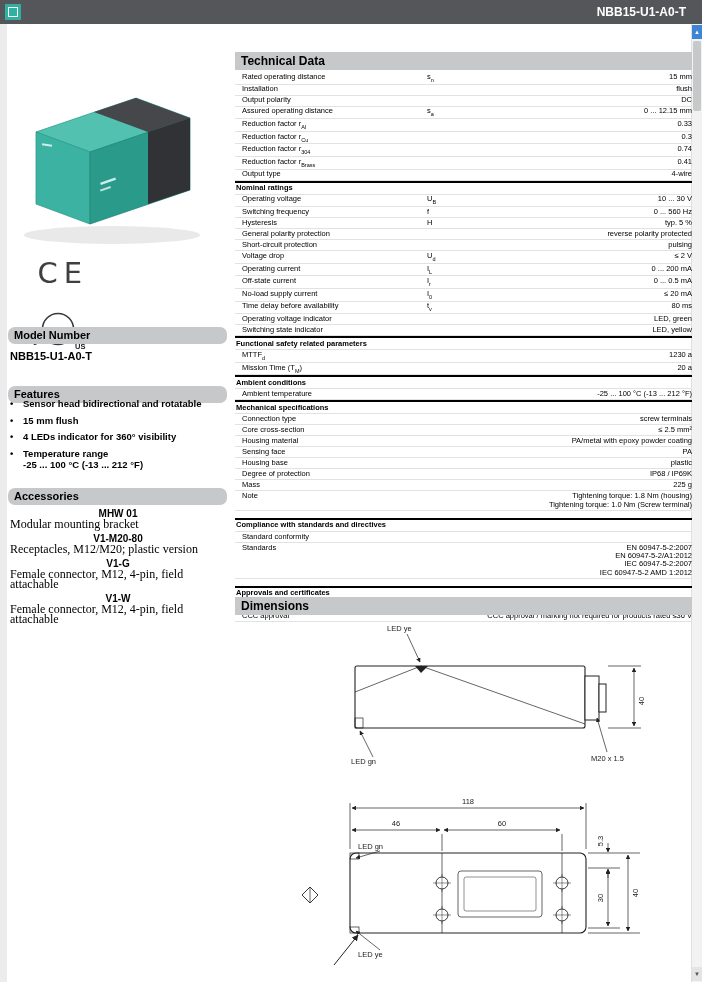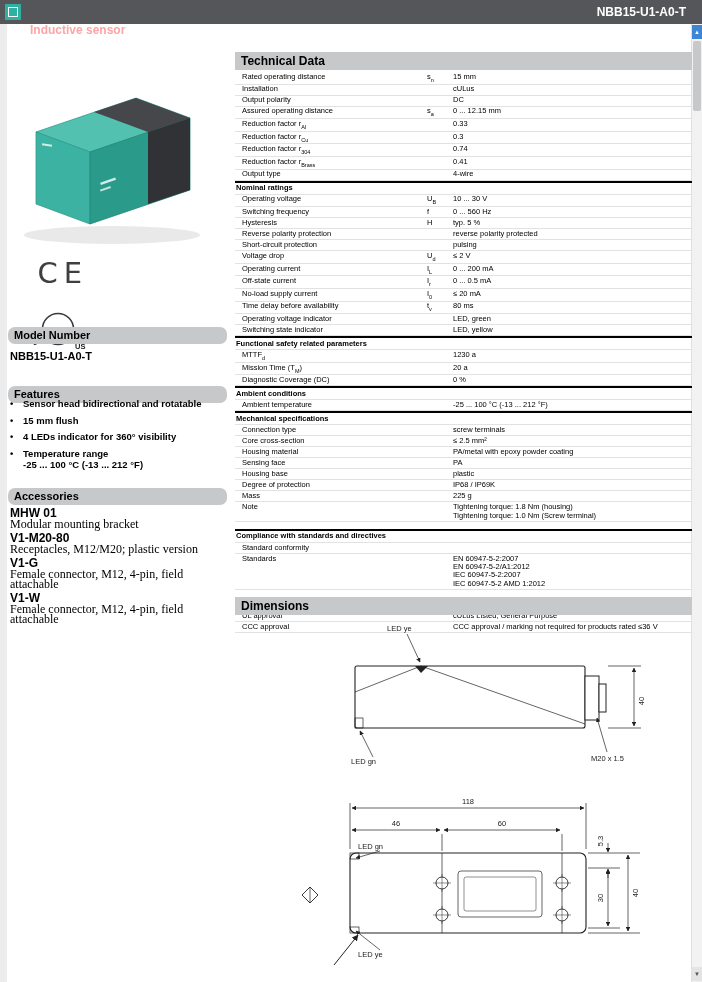--- a/index.html
+++ b/index.html
@@ -2,21 +2,21 @@
 <html><head>
 <meta charset="utf-8">
 <style>
   * { margin:0; padding:0; box-sizing:border-box; }
   html,body { width:702px; height:982px; }
   body { position:relative; font-family:"Liberation Sans", sans-serif; background:#fff; color:#000; overflow:hidden; }
 
   
   .header { position:absolute; top:0; left:0; width:702px; height:24px; background:#55565a; display:flex; align-items:center; z-index:5; }
   .header-icon { width:16px; height:16px; margin-left:5px; background:#2fb0a0; box-shadow: inset 0 0 0 3px #2fb0a0, inset 0 0 0 4px #ffffff; }
-  .header-title { color:#fca5a5; font-size:12px; font-weight:bold; margin-left:9px;margin-top:35px; }
+  .header-title { color:#ffffff; font-size:12px; font-weight:bold; margin-left:9px;margin-top:35px; }
   .header-model { color:#fff; font-size:12px; font-weight:bold; margin-left:auto; margin-right:16px; }
 
   .left-strip { position:absolute; left:0; top:24px; width:7px; bottom:0; background:#ececec; }
 
   
   .scrollbar { position:absolute; right:0; top:24px; width:11px; bottom:0; background:#f2f2f3; border-left:1px solid #e0e0e0; }
   .scroll-up { position:absolute; top:1px; left:0; width:10px; height:14px; background:#3f85d6; color:#fff; font-size:6px; line-height:14px; text-align:center; }
   .scroll-thumb { position:absolute; top:17px; left:1px; width:8px; height:70px; background:#c7c8ca; border-radius:2px; }
   .scroll-down { position:absolute; bottom:1px; left:0; width:10px; height:14px; background:#e4e4e6; color:#555; font-size:6px; line-height:14px; text-align:center; }
 
@@ -32,32 +32,32 @@
 
   .model-value { position:absolute; left:10px; top:350px; font-weight:bold; font-size:11px; }
 
   .features { position:absolute; left:10px; top:398px; width:216px; }
   .feature { display:flex; font-size:9.5px; font-weight:bold; line-height:11.5px; margin-bottom:5px; }
   .feature .dot { flex:0 0 13px; }
   .feature .ftext { white-space:pre-line; }
 
   .accessories { position:absolute; left:10px; top:508px; width:216px; }
   .accessory { margin-bottom:4px; }
-  .acc-name { font-size:12px; font-weight:bold; line-height:11px; }
+  .acc-name { font-size:10px; font-weight:bold; line-height:11px;text-align:center; }
   .acc-desc { font-size:12px; line-height:10px;font-family:Liberation Serif, serif; }
 
   
   .tech-table { position:absolute; left:235px; top:72px; width:457px; font-size:7.5px; }
   .spec-section.gap { margin-top:7px; }
   .spec-section-title { font-weight:bold; border-top:2px solid #000; border-bottom:1px solid #e2e2e2; padding:1.5px 0 1px 1px; line-height:8.5px; }
   .spec-row { display:flex; border-bottom:1px solid #e2e2e2; padding:0.8px 0; align-items:flex-start; min-height:10px; }
   .c-label { flex:0 0 192px; padding-left:7px; line-height:8.4px; }
   .c-sym { flex:0 0 26px; line-height:8.4px; }
   .c-val { flex:1; }
-  .c-val div { line-height:8.4px; }
+  .c-val div { line-height:8.4px;text-align:right; }
   sub { font-size:5.5px; line-height:1; }
 
   
   .drawing { position:absolute; }
   svg text { font-family:"Liberation Sans", sans-serif; font-size:7.5px; fill:#1a1a1a; }
   .outline { fill:#fff; stroke:#222; stroke-width:1.1; }
   .thin { stroke:#222; stroke-width:0.7; fill:none; }
   .dim  { stroke:#222; stroke-width:0.7; fill:none; }
 </style>
 </head>
@@ -157,21 +157,21 @@
         <div class="c-label">Rated operating distance</div>
         <div class="c-sym">s<sub>n</sub></div>
         <div class="c-val">
           <div>15 mm</div>
         </div>
       </div>
       <div class="spec-row">
         <div class="c-label">Installation</div>
         <div class="c-sym"></div>
         <div class="c-val">
-          <div>cULus</div>
+          <div>flush</div>
         </div>
       </div>
       <div class="spec-row">
         <div class="c-label">Output polarity</div>
         <div class="c-sym"></div>
         <div class="c-val">
           <div>DC</div>
         </div>
       </div>
       <div class="spec-row">
@@ -234,21 +234,21 @@
         </div>
       </div>
       <div class="spec-row">
         <div class="c-label">Hysteresis</div>
         <div class="c-sym">H</div>
         <div class="c-val">
           <div>typ. 5 %</div>
         </div>
       </div>
       <div class="spec-row">
-        <div class="c-label">Reverse polarity protection</div>
+        <div class="c-label">General polarity protection</div>
         <div class="c-sym"></div>
         <div class="c-val">
           <div>reverse polarity protected</div>
         </div>
       </div>
       <div class="spec-row">
         <div class="c-label">Short-circuit protection</div>
         <div class="c-sym"></div>
         <div class="c-val">
           <div>pulsing</div>
@@ -311,27 +311,20 @@
         <div class="c-sym"></div>
         <div class="c-val">
           <div>1230 a</div>
         </div>
       </div>
       <div class="spec-row">
         <div class="c-label">Mission Time (T<sub>M</sub>)</div>
         <div class="c-sym"></div>
         <div class="c-val">
           <div>20 a</div>
-        </div>
-      </div>
-      <div class="spec-row">
-        <div class="c-label">Diagnostic Coverage (DC)</div>
-        <div class="c-sym"></div>
-        <div class="c-val">
-          <div>0 %</div>
         </div>
       </div>
     </div>
     <div class="spec-section">
       <div class="spec-section-title">Ambient conditions</div>
       <div class="spec-row">
         <div class="c-label">Ambient temperature</div>
         <div class="c-sym"></div>
         <div class="c-val">
           <div>-25 ... 100 °C (-13 ... 212 °F)</div>

